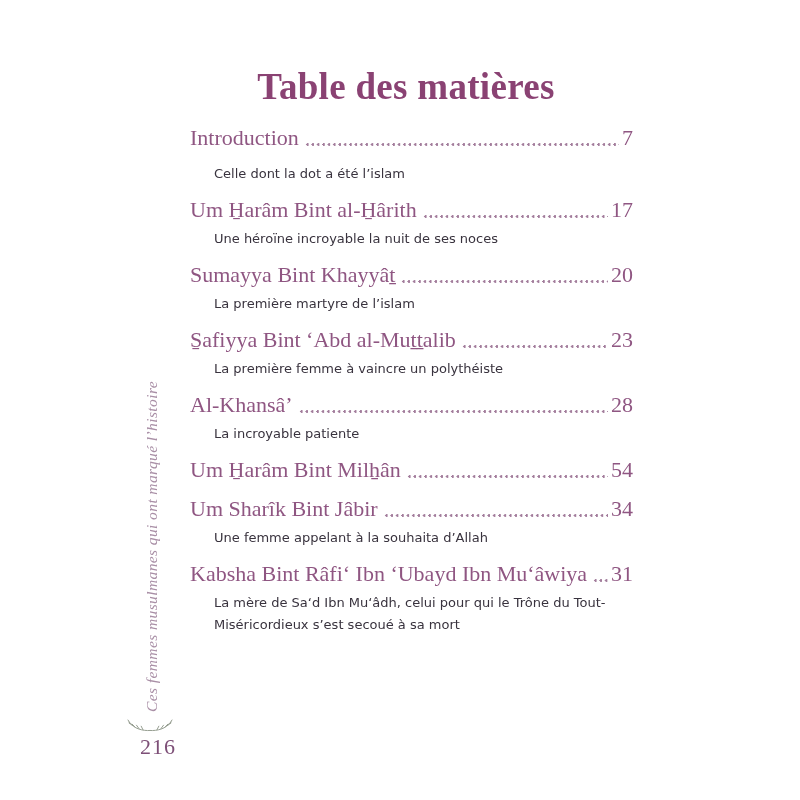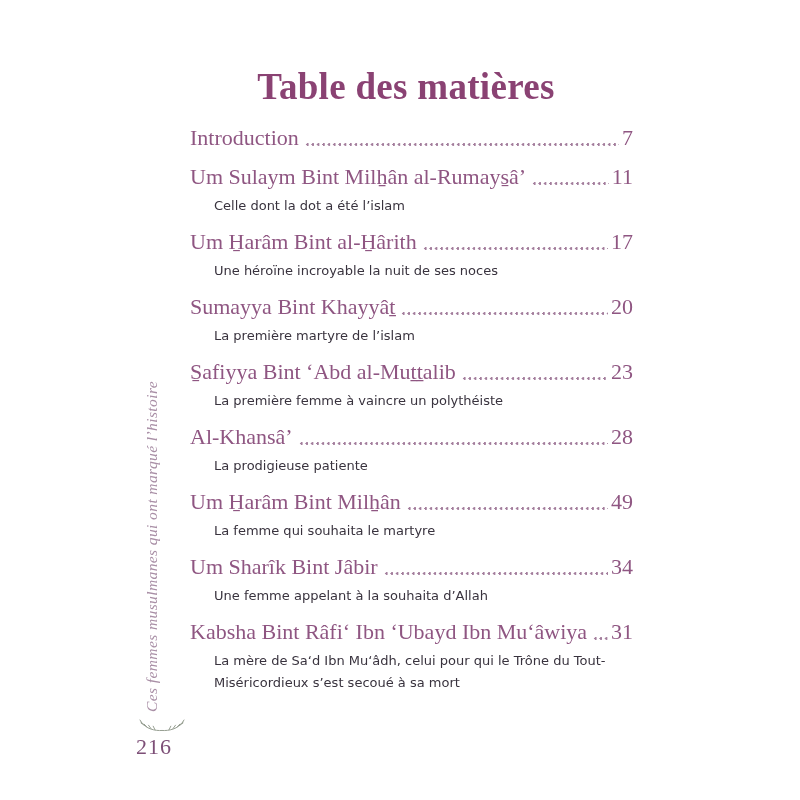--- a/index.html
+++ b/index.html
@@ -33,45 +33,40 @@
     margin:4px 0 0 24px;max-width:402px;
     font-family:"DejaVu Sans","Liberation Sans",sans-serif;
     font-size:13px;line-height:22px;color:var(--subtitle);font-weight:500;
   }
   .entry-sub:empty{display:none;margin:0;}
   .sidebar-title{
     position:absolute;left:143px;top:712px;transform-origin:0 0;
     transform:rotate(-90deg);white-space:nowrap;
     font-style:italic;font-size:15.5px;letter-spacing:0.4px;color:var(--sidebar);
   }
-  .footer{position:absolute;left:136px;top:718px;width:52px;text-align:left;}
+  .footer{position:absolute;left:124px;top:718px;width:52px;text-align:right;}
   .ornament{display:block;margin:0 auto 1px auto;}
   .folio{font-size:22px;color:var(--pagenum);letter-spacing:1px;line-height:24px;}
 </style>
 </head>
 <body>
 
 <h1 class="page-title">Table des matières</h1>
 
 <div class="toc">
   <div class="entry">
     <div class="entry-row">
       <span class="entry-title">Introduction</span>
       <span class="leader"></span>
       <span class="entry-page">7</span>
     </div>
 
   </div>
 
   <div class="entry">
-    <div class="entry-row">
-      <span class="entry-title">Um Sulaym Bint Milẖân al-Rumays̱â’</span>
-      <span class="leader"></span>
-      <span class="entry-page">11</span>
-    </div>
     <div class="entry-sub">Celle dont la dot a été l’islam</div>
   </div>
 
   <div class="entry">
     <div class="entry-row">
       <span class="entry-title">Um H̱arâm Bint al-H̱ârith</span>
       <span class="leader"></span>
       <span class="entry-page">17</span>
     </div>
     <div class="entry-sub">Une héroïne incroyable la nuit de ses noces</div>
@@ -94,30 +89,29 @@
     </div>
     <div class="entry-sub">La première femme à vaincre un polythéiste</div>
   </div>
 
   <div class="entry">
     <div class="entry-row">
       <span class="entry-title">Al-Khansâ’</span>
       <span class="leader"></span>
       <span class="entry-page">28</span>
     </div>
-    <div class="entry-sub">La prodigieuse patiente</div>
+    <div class="entry-sub">La incroyable patiente</div>
   </div>
 
   <div class="entry">
     <div class="entry-row">
       <span class="entry-title">Um H̱arâm Bint Milẖân</span>
       <span class="leader"></span>
-      <span class="entry-page">49</span>
+      <span class="entry-page">54</span>
     </div>
-    <div class="entry-sub">La femme qui souhaita le martyre</div>
   </div>
 
   <div class="entry">
     <div class="entry-row">
       <span class="entry-title">Um Sharîk Bint Jâbir</span>
       <span class="leader"></span>
       <span class="entry-page">34</span>
     </div>
     <div class="entry-sub">Une femme appelant à la souhaita d’Allah</div>
   </div>

